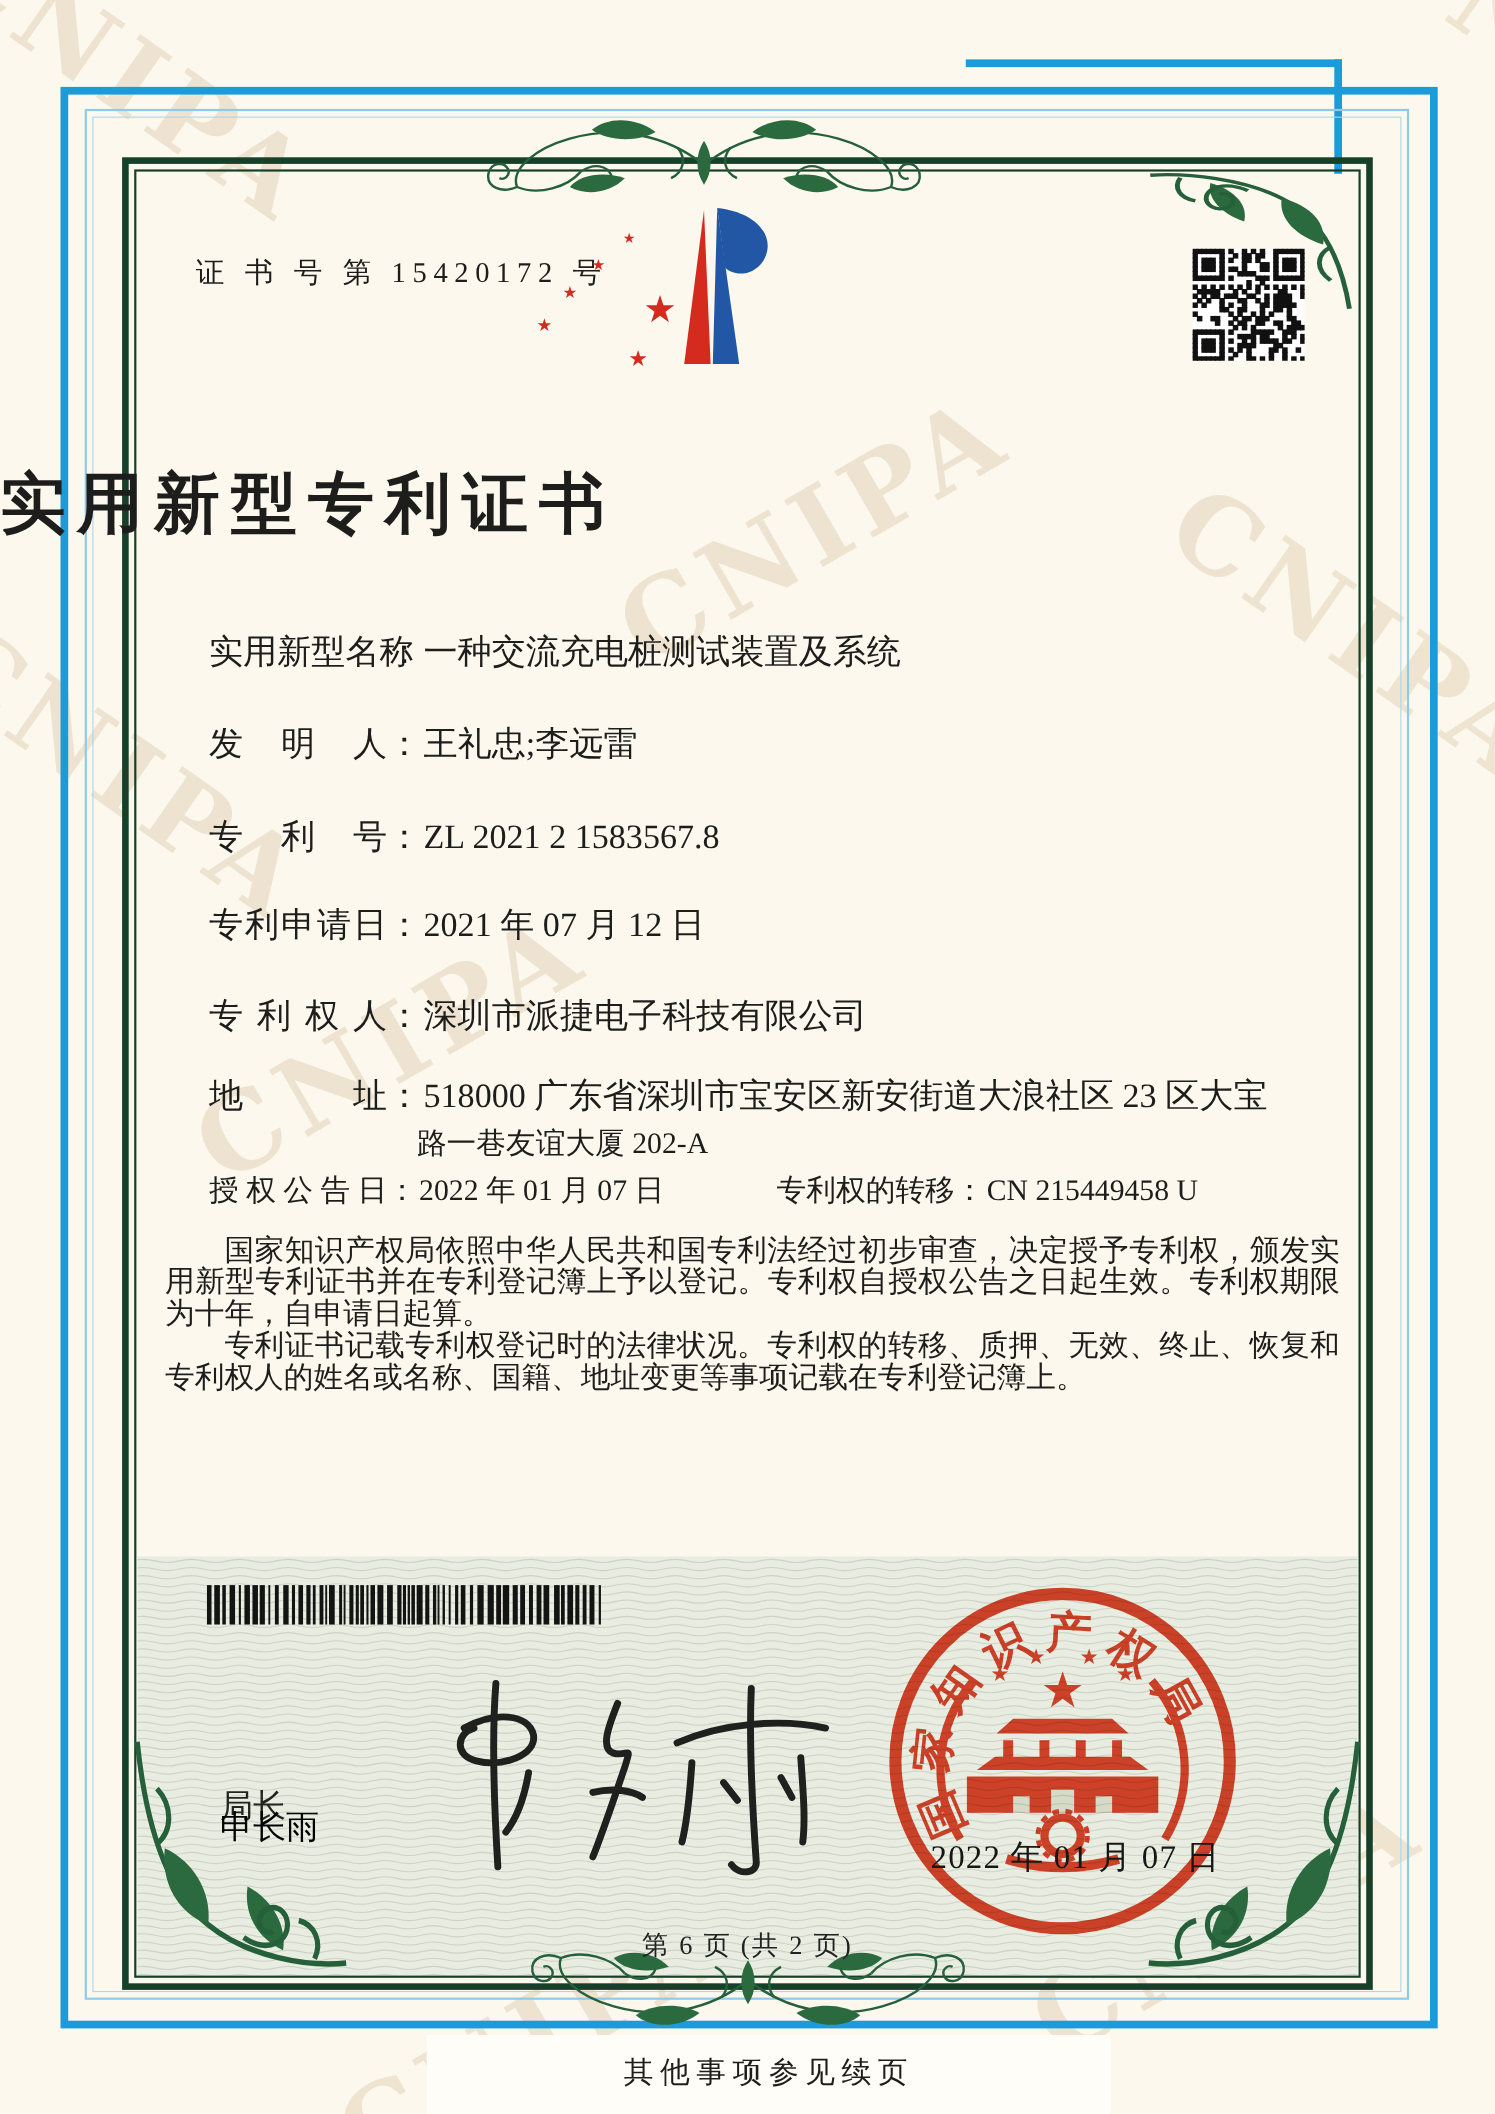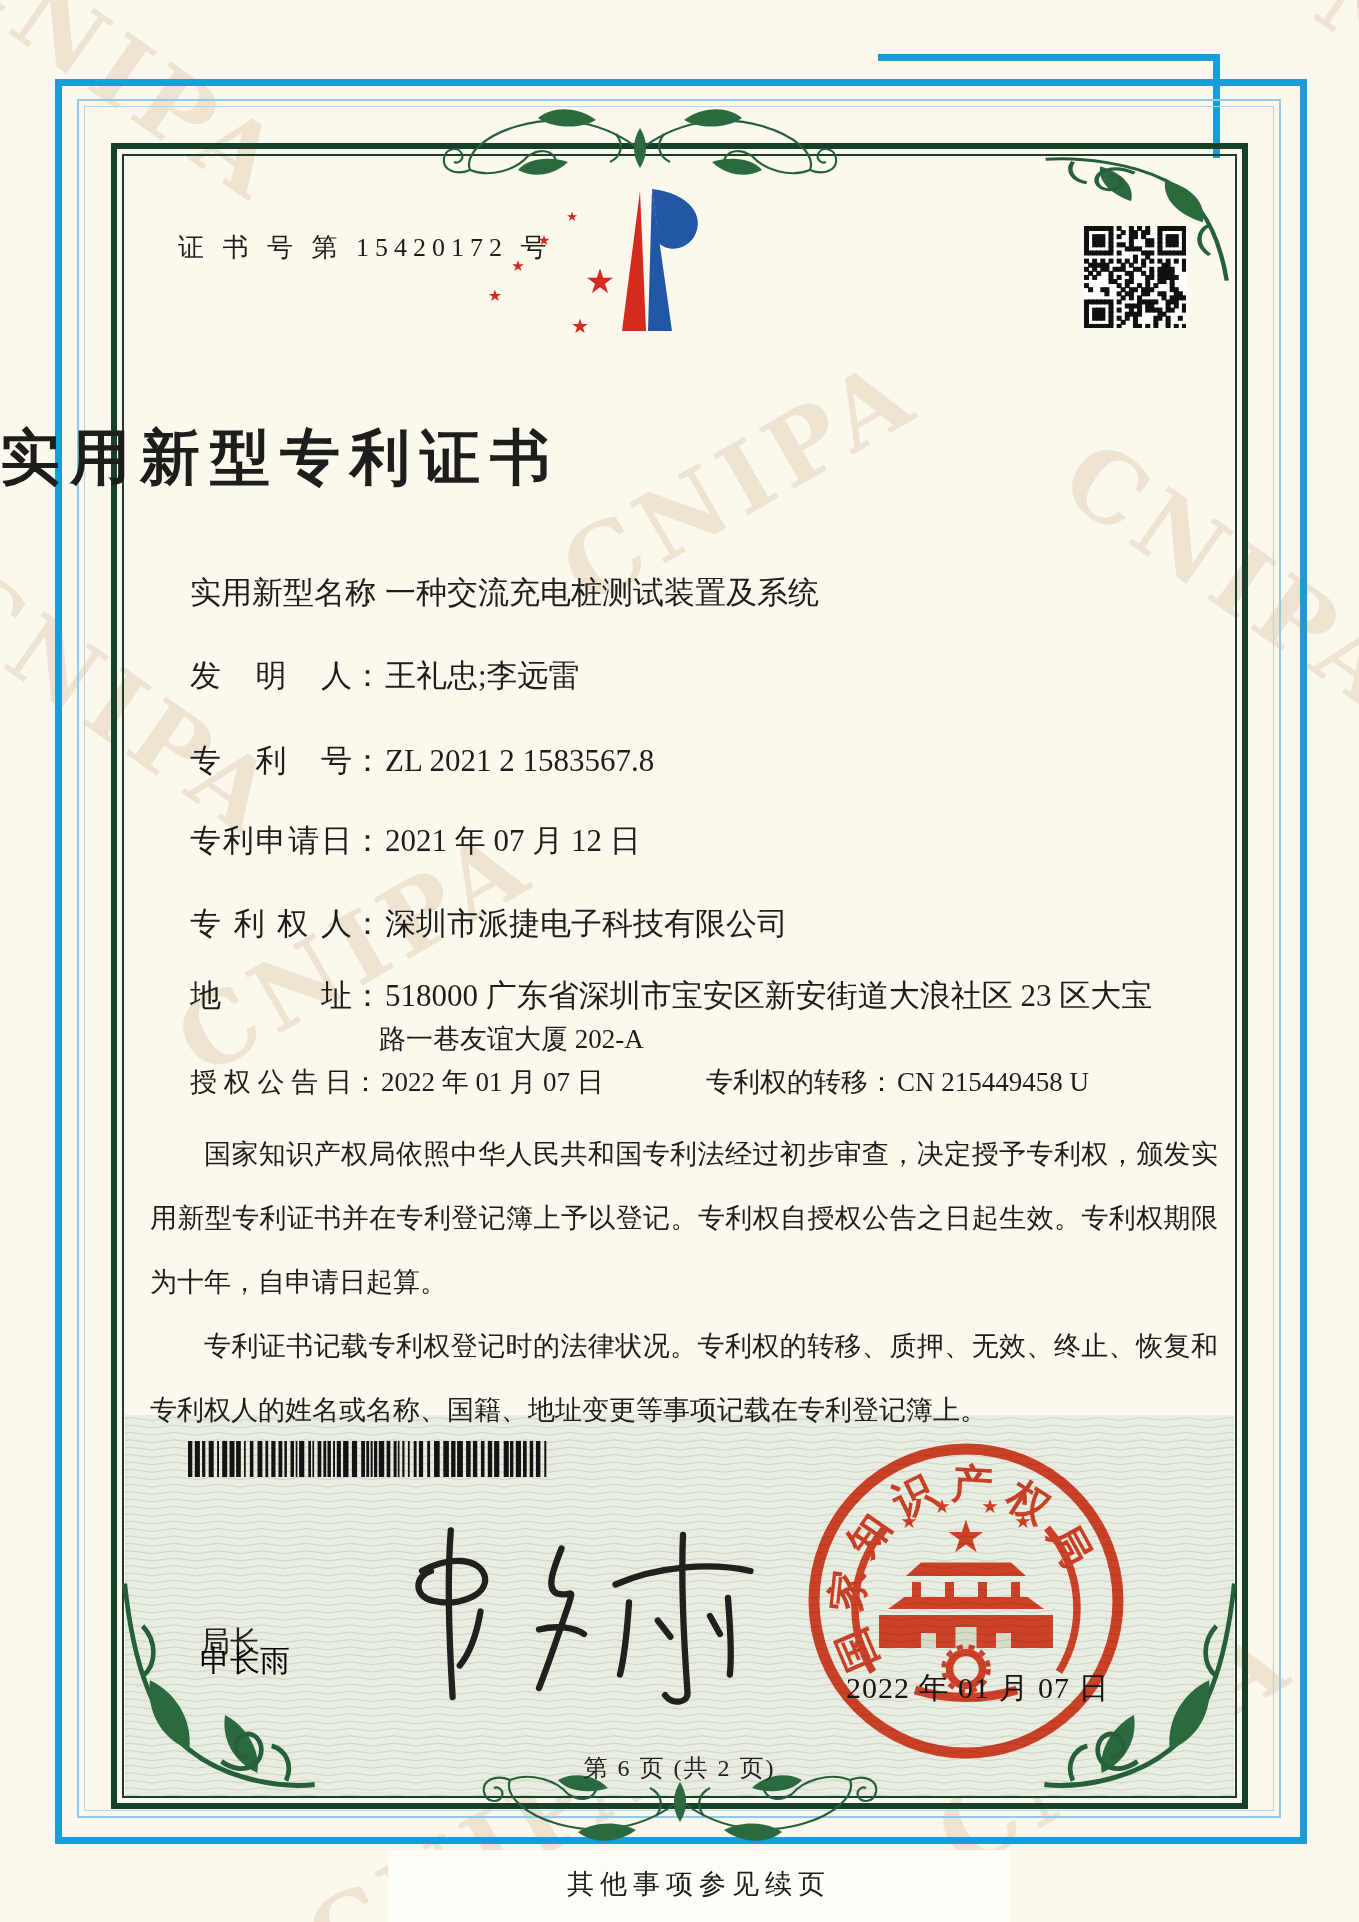--- a/index.html
+++ b/index.html
@@ -21,21 +21,21 @@
   
   .cert-no{left:178px;top:230px;font-size:26px;letter-spacing:6px;}
   .title{left:0;right:0;top:418px;text-align:left;font-size:60px;font-weight:bold;letter-spacing:10px;}
   
   .row{position:absolute;left:190px;font-size:31px;white-space:nowrap;}
   .lbl{display:inline-block;width:162px;text-align:justify;text-align-last:justify;vertical-align:top;}
   .val{margin-left:2px;}
   .addr2{position:absolute;left:379px;font-size:27px;}
   .grant-pair{position:absolute;font-size:27px;white-space:nowrap;}
   
-  .paras{position:absolute;left:150px;top:1122px;width:1068px;font-size:27px;line-height:64px;
+  .paras{position:absolute;left:150px;top:1122px;width:1068px;font-size:27px;line-height:29px;
          text-align:justify;}
   .paras p{margin:0;text-indent:54px;}
   
   .sig-title{left:200px;top:1574px;font-size:30px;font-family:"Liberation Sans","DejaVu Sans",sans-serif;color:#23241f;margin-top:48px;}
   .sig-name{left:200px;top:1641px;font-size:30px;font-family:"Liberation Sans","DejaVu Sans",sans-serif;color:#000000;}
   .seal-date{left:846px;top:1668px;font-size:30px;letter-spacing:1px;color:#161614;z-index:8;}
   .page-num{left:0;right:0;top:1752px;text-align:center;font-size:24px;letter-spacing:2px;color:#222;}
   .bottom-strip{left:388px;top:1850px;width:622px;height:72px;background:#fffdf8;}
   .continuation{left:388px;top:1866px;width:622px;text-align:center;font-size:27px;letter-spacing:6px;color:#1d1d1b;}
   .z1{z-index:1}.z2{z-index:2}.z3{z-index:3}.z6{z-index:6}

